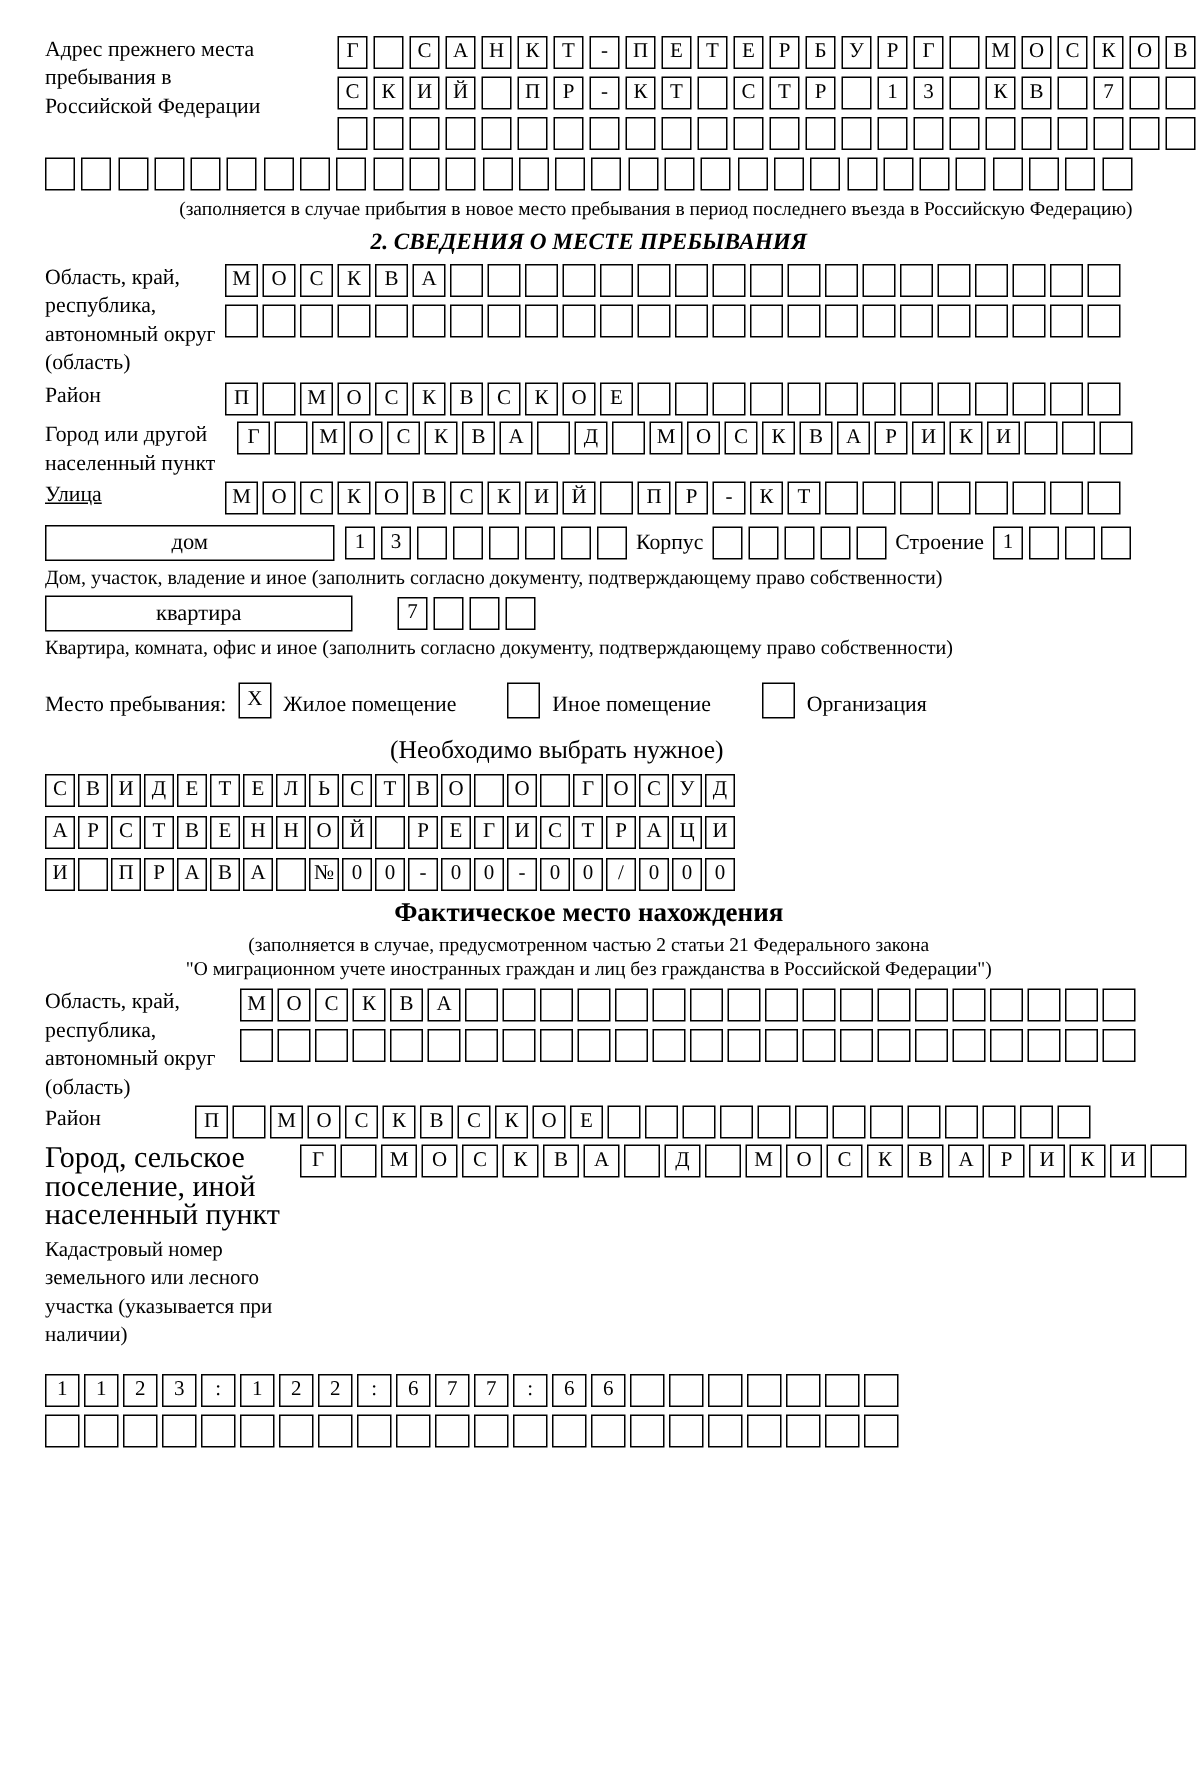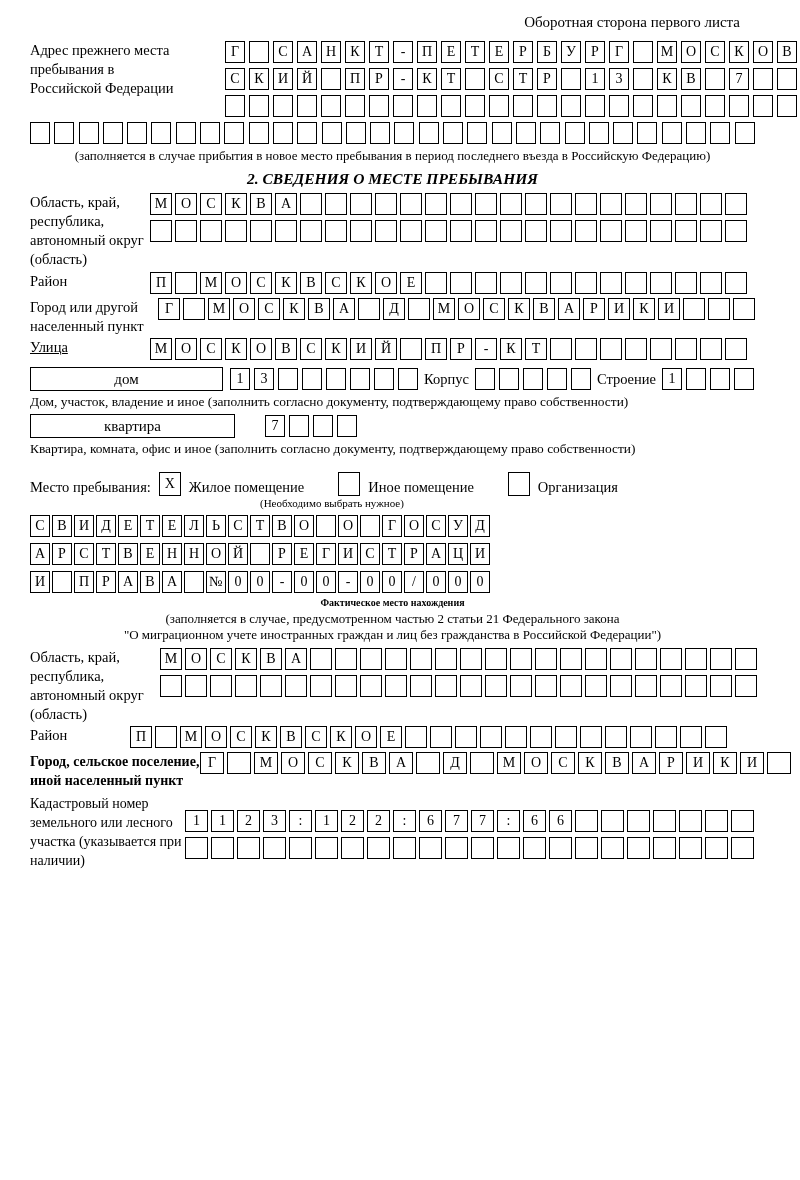--- a/index.html
+++ b/index.html
@@ -25,21 +25,21 @@
     font-size: 14px; background: #fff;
   }
   .g4 { gap: 4px; } .g3 { gap: 3px; } .g2 { gap: 2px; }
   .cw20 .cell { width: 20px; } .cw22 .cell { width: 22px; }
   .cw23 .cell { width: 23px; } .cw24 .cell { width: 24px; }
 
   
   .block1 { margin-top: 10px; gap: 45px; }
   .block1 .flabel { width: 150px; }
   .overflow-row { margin-top: 5px; width: 725px; display: flex; justify-content: space-between; }
-  .note-center { margin-top: 4px; text-align: center; font-size: 13px; }
+  .note-center { margin-top: 4px; text-align: right; font-size: 13px; }
 
   .sec-title { margin-top: 6px; text-align: center; font-weight: bold; font-size: 15.5px; font-style: italic; }
 
   .f-region  { margin-top: 5px; } .f-region  .flabel { width: 120px; }
   .f-district{ margin-top: 3px; } .f-district .flabel { width: 120px; }
   .f-city    { margin-top: 4px; } .f-city    .flabel { width: 128px; }
   .f-street  { margin-top: 2px; } .f-street  .flabel { width: 120px; text-decoration: underline; }
 
   .house-row { margin-top: 7px; display: flex; align-items: center; }
   .widebox {
@@ -51,45 +51,44 @@
   .inline-lbl { margin: 0 6px; }
   .caption { margin-top: 3px; font-size: 13.4px; }
   .apt-row { margin-top: 4px; display: flex; align-items: center; gap: 23px; }
 
   .stay-row { margin-top: 15px; display: flex; align-items: flex-end; gap: 8px; }
   .chk {
     flex: none; width: 22px; height: 24px; border: 1.6px solid #000;
     display: flex; align-items: center; justify-content: center; font-size: 14px;
   }
   .stay-gap { width: 18px; }
-  .stay-note { margin-top: 1px; margin-left: 230px; font-size: 11px; }
+  .stay-note { margin-top: 11px; margin-left: 230px; font-size: 17px; }
 
   .f-doc { margin-top: 6px; }
   .f-doc .flabel { width: 250px; line-height: 18px; }
   .f-doc .rows { gap: 6px; }
 
-  .fact-title { margin-top: 4px; text-align: center; font-weight: bold; font-size: 10px; }
+  .fact-title { margin-top: 4px; text-align: center; font-weight: bold; font-size: 18px; }
   .fact-note { margin-top: 3px; text-align: center; font-size: 13px; line-height: 16px; }
 
   .f-region3  { margin-top: 5px; } .f-region3  .flabel { width: 130px; }
   .f-district3{ margin-top: 2px; } .f-district3 .flabel { width: 100px; }
-  .f-city3    { margin-top: 4px; } .f-city3 .flabel { width: 170px; font-size: 14px; font-weight: bold; }
-  .f-cad      { margin-top: 4px; } .f-cad .flabel { width: 155px; font-size: 14px; }
+  .f-city3    { margin-top: 4px; } .f-city3 .flabel { width: 170px; font-size: 20px; }
+  .f-cad      { margin-top: 4px; flex-direction: column; } .f-cad .flabel { width: 155px; font-size: 14px; }
   .f-cad .rows { margin-top: 16px; }
 
   .mark-wrap { margin-top: 5px; margin-left: auto; width: 385px; }
   .markbox { width: 360px; height: 172px; border: 2px solid #000; margin-left: 5px; }
   .mark-caption { margin-top: 5px; width: 385px; text-align: center; font-size: 13.3px; line-height: 17px; }
 </style>
 </head>
 <body>
 
 <div class="page">
 
-  <div class="title-right">Оборотная сторона первого листа</div>
 
   <div class="field block1">
     <div class="flabel">Адрес прежнего места пребывания в Российской Федерации</div>
     <div class="rows">
       <div class="cells g4 cw20">
           <div class="cell">Г</div>
           <div class="cell"></div>
           <div class="cell">С</div>
           <div class="cell">А</div>
           <div class="cell">Н</div>

